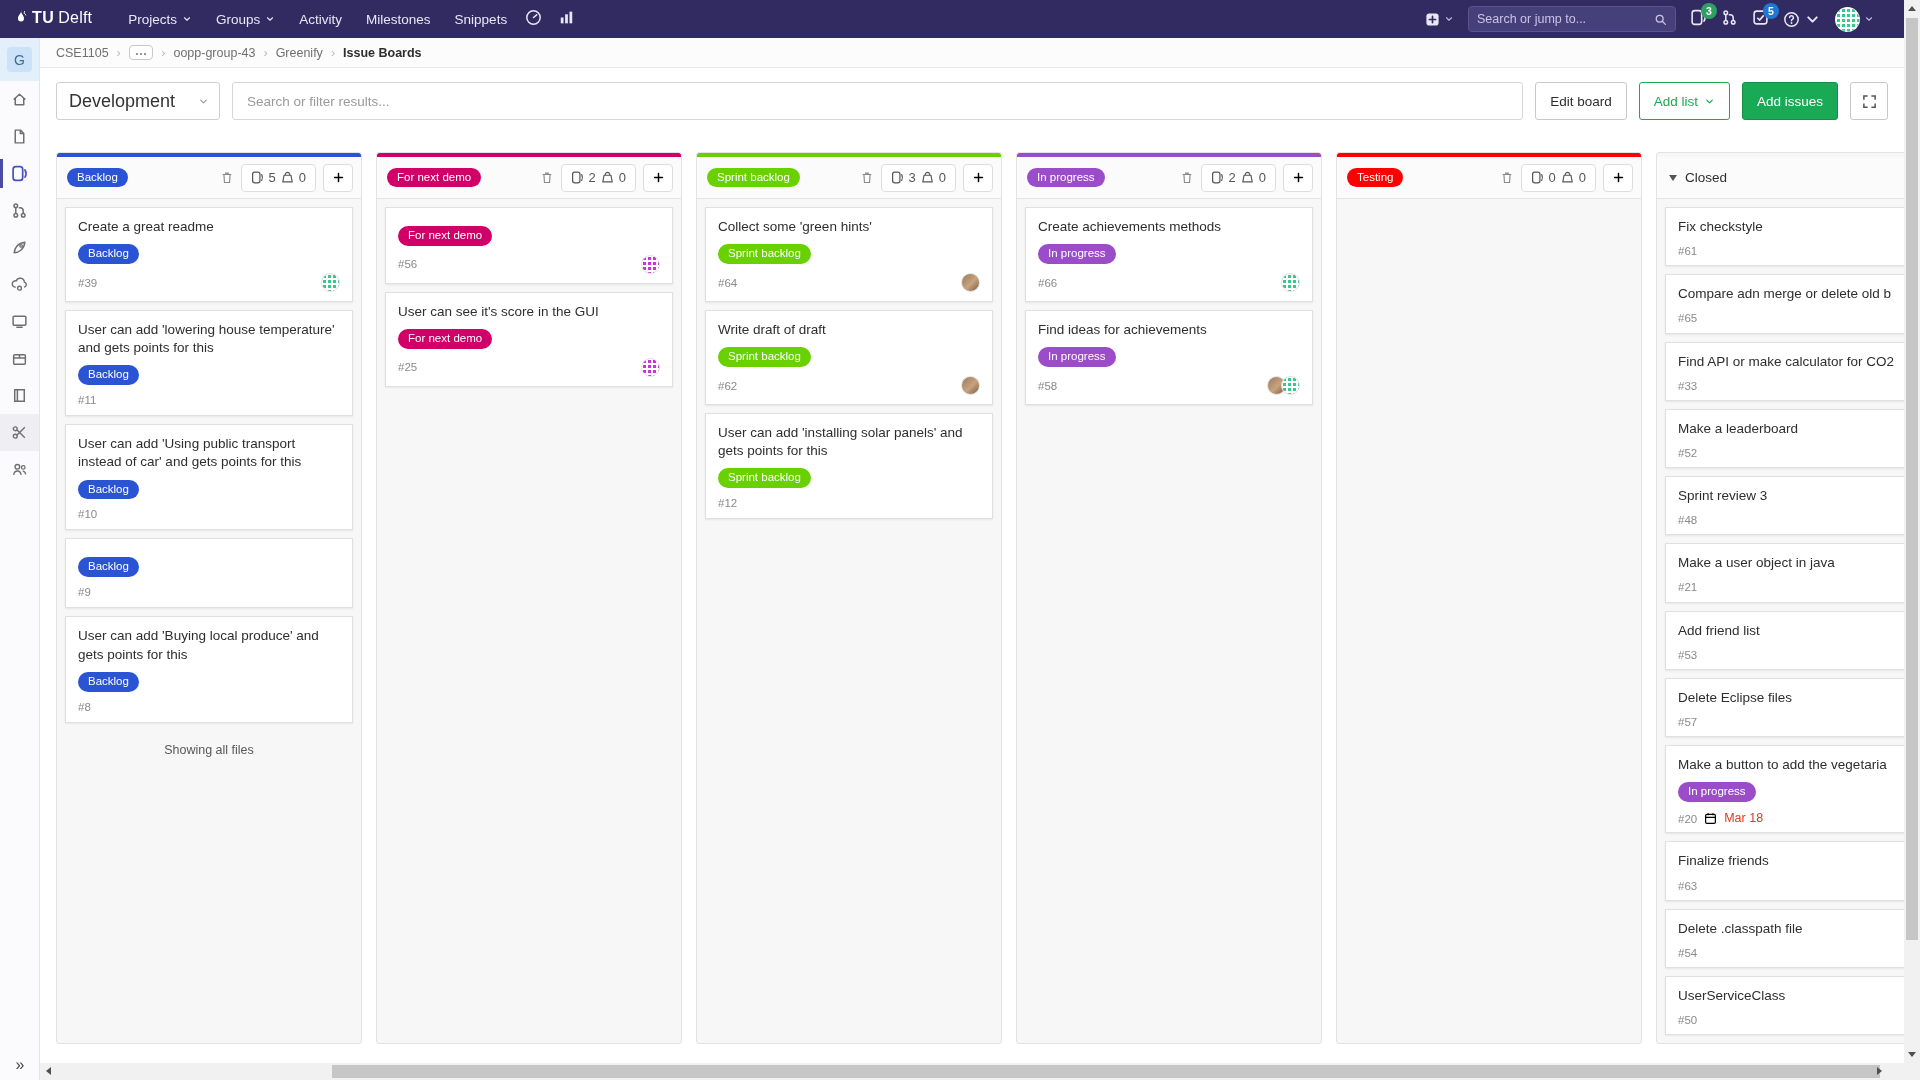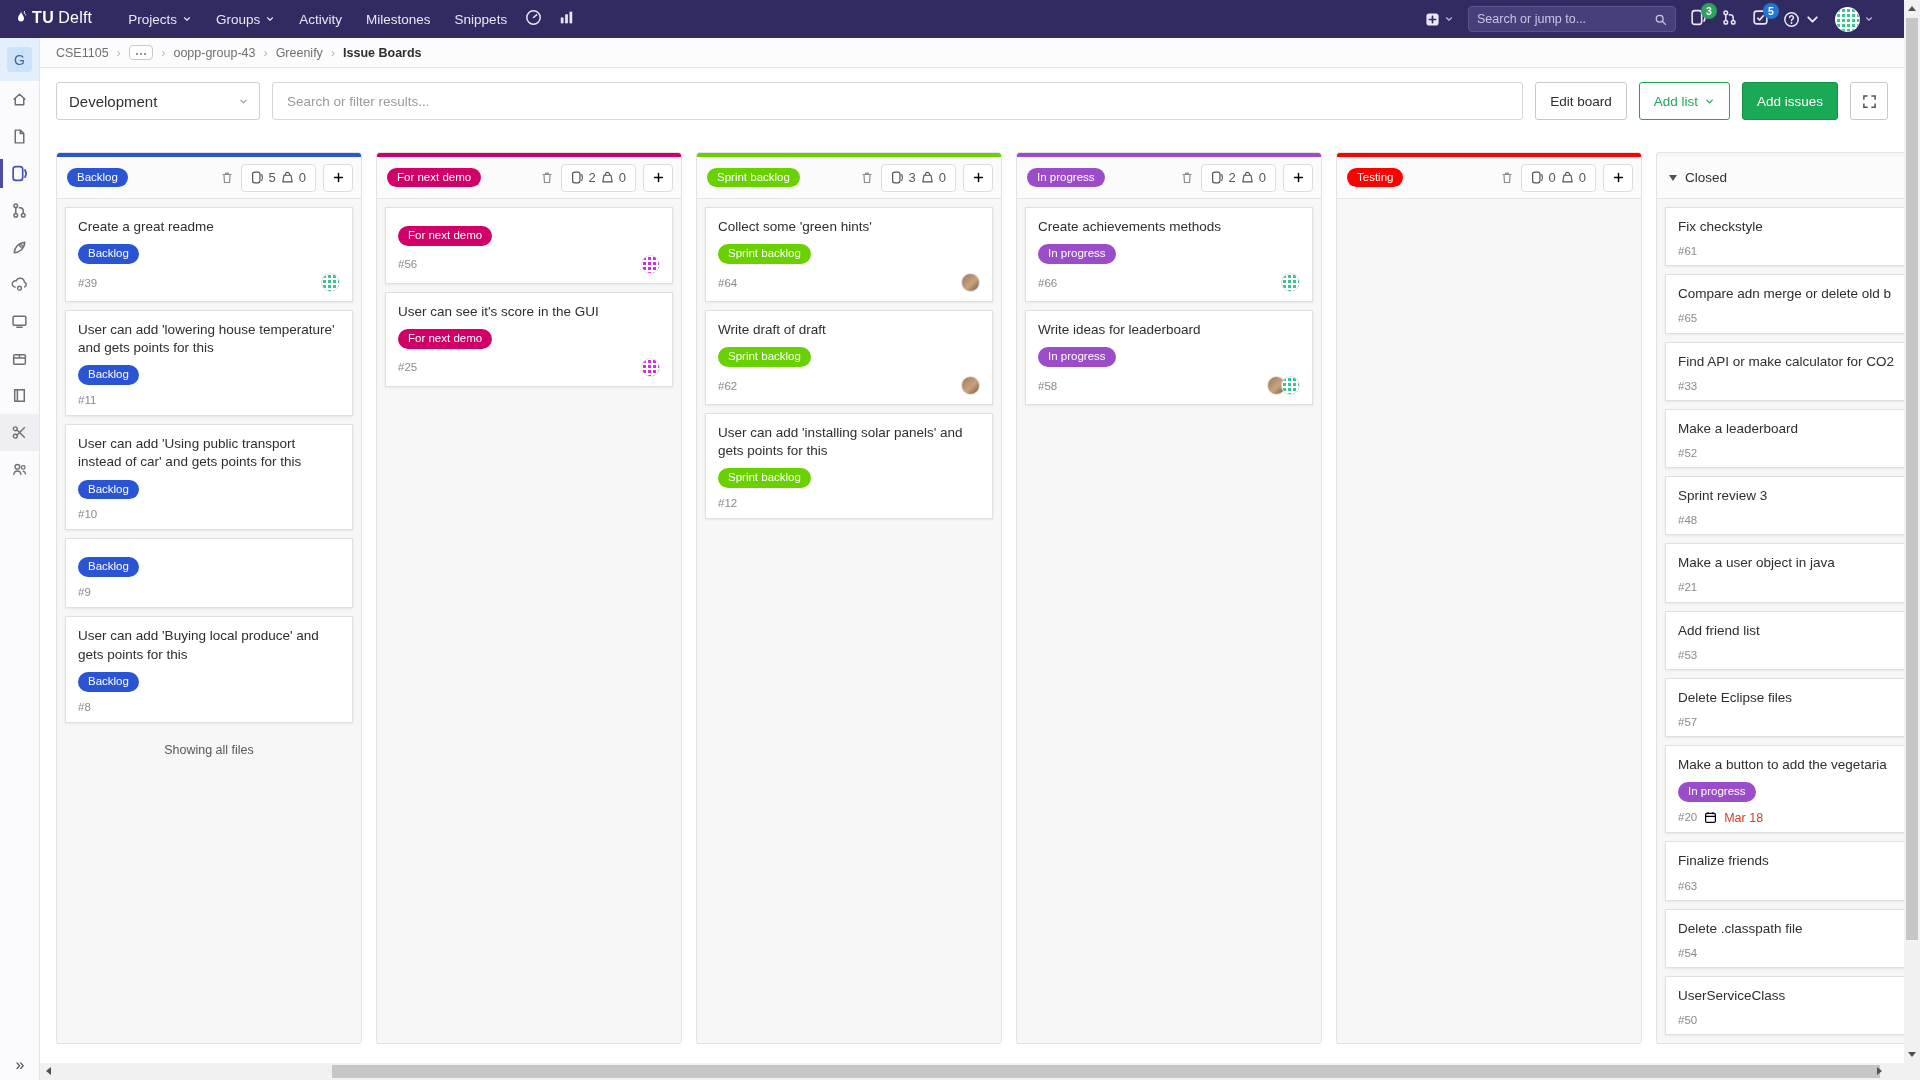--- a/index.html
+++ b/index.html
@@ -77,23 +77,23 @@
     width:3px; background:#4b4ba3; }
   .side-item.hovered { background:#efeef3; }
   .collapse-btn { position:absolute; left:0; bottom:2px; width:40px; height:26px;
     display:flex; align-items:center; justify-content:center; color:#4a4a4a;
     font-size:16px; cursor:pointer; }
 
   
   .main { position:absolute; left:40px; top:68px; width:1864px; height:1012px;
     background:#fff; overflow:hidden; }
   .filterbar { display:flex; gap:12px; margin:14px 16px 0 16px; height:38px; }
-  .board-select { width:204px; height:38px; border:1px solid #cfcfcf; border-radius:3px;
+  .board-select { width:164px; height:38px; border:1px solid #cfcfcf; border-radius:3px;
     background:#fff; display:flex; align-items:center; justify-content:space-between;
-    padding:0 10px 0 12px; font-size:15px; color:#333; cursor:pointer; }
+    padding:0 10px 0 12px; font-size:18px; color:#333; cursor:pointer; }
   .board-select .ic svg { width:11px; height:11px; stroke:#999; }
   .filter-search { flex:1; height:38px; border:1px solid #d6d6d6; border-radius:3px;
     background:#fff; padding:0 14px; font-size:13.5px; color:#1d4ed8; outline:none;
     font-family:inherit; }
   .filter-search::placeholder { color:#9a9a9a; }
   .btn { height:38px; border-radius:3px; font-size:13.5px; display:inline-flex;
     align-items:center; justify-content:center; padding:0 14px; cursor:pointer;
     background:#fff; border:1px solid #c9c9c9; color:#2e2e2e; white-space:nowrap; }
   .btn.green-outline { border-color:#1aaa55; color:#1aaa55; gap:6px; }
   .btn.green-outline .ic svg { width:11px; height:11px; stroke:#1aaa55; }
@@ -119,21 +119,21 @@
     display:flex; align-items:center; justify-content:center; cursor:pointer; }
   .add-box svg { width:13px; height:13px; stroke:#333; }
   .col-list { flex:1; padding:8px; display:flex; flex-direction:column; gap:8px; overflow:hidden; }
   .card { background:#fff; border:1px solid #e0e0e0; border-radius:0;
     box-shadow:0 1px 2px rgba(0,0,0,.07); padding:10px 12px 9px 12px; overflow:hidden;
     cursor:pointer; }
   .card-title { font-size:13.5px; color:#2e2e2e; line-height:1.35; }
   .closed-card .card-title { white-space:nowrap; }
   .card-labels { margin-top:7px; }
   .card-meta { margin-top:9px; display:flex; align-items:center; justify-content:space-between; }
-  .meta-left { display:flex; align-items:flex-start; gap:7px; }
+  .meta-left { display:flex; align-items:flex-end; gap:7px; }
   .issue-id { color:#8a8a8a; font-size:11.5px; }
   .due-ic svg { width:13px; height:13px; stroke:#db3b21; }
   .due { color:#db3b21; font-size:12.5px; }
   .avatars { display:flex; }
   .card .avatar { width:19px; height:19px; border:1px solid #e0e0e0; }
   .card .avatar + .avatar { margin-left:-5px; }
   .showing-all { text-align:center; color:#585858; font-size:12.5px; padding:12px 0; }
   .closed .col-top { background:transparent; }
   .closed-header { height:42px; min-height:42px; display:flex; align-items:center; gap:8px;
     padding:0 12px; font-size:13.5px; color:#2e2e2e; border-bottom:1px solid #e5e5e5;
@@ -686,21 +686,21 @@
             <div class="card-meta">
               <div class="meta-left">
                 <span class="issue-id">#66</span>
               </div>
               <div class="avatars">
                 <span class="avatar identicon-green"></span>
               </div>
             </div>
           </div>
           <div class="card">
-            <div class="card-title">Write ideas for leaderboard</div>
+            <div class="card-title">Find ideas for achievements</div>
             <div class="card-labels"><span class="pill" style="background: rgb(155, 77, 201);">In progress</span></div>
             <div class="card-meta">
               <div class="meta-left">
                 <span class="issue-id">#58</span>
               </div>
               <div class="avatars">
                 <span class="avatar photo"></span>
                 <span class="avatar identicon-green"></span>
               </div>
             </div>

